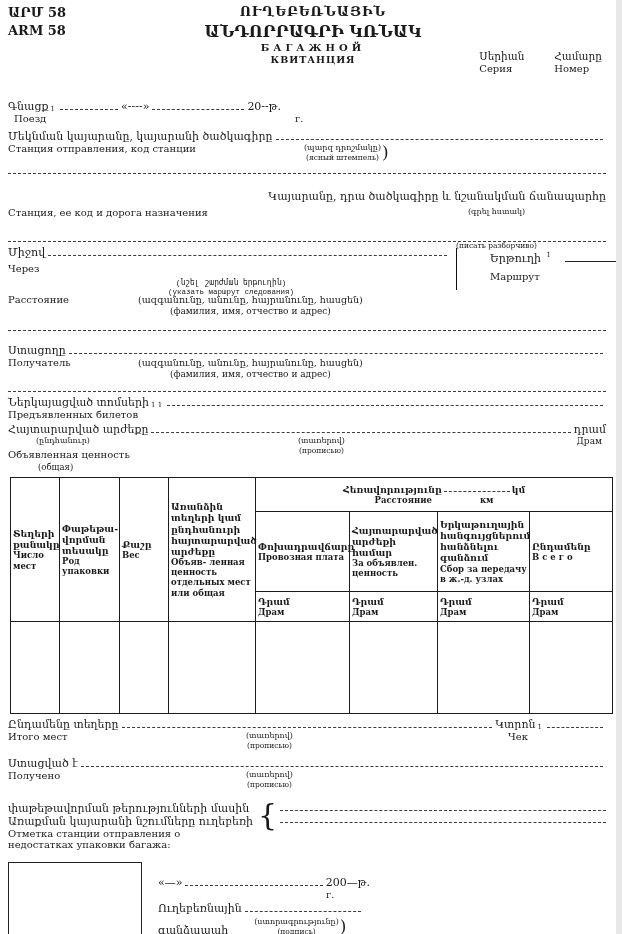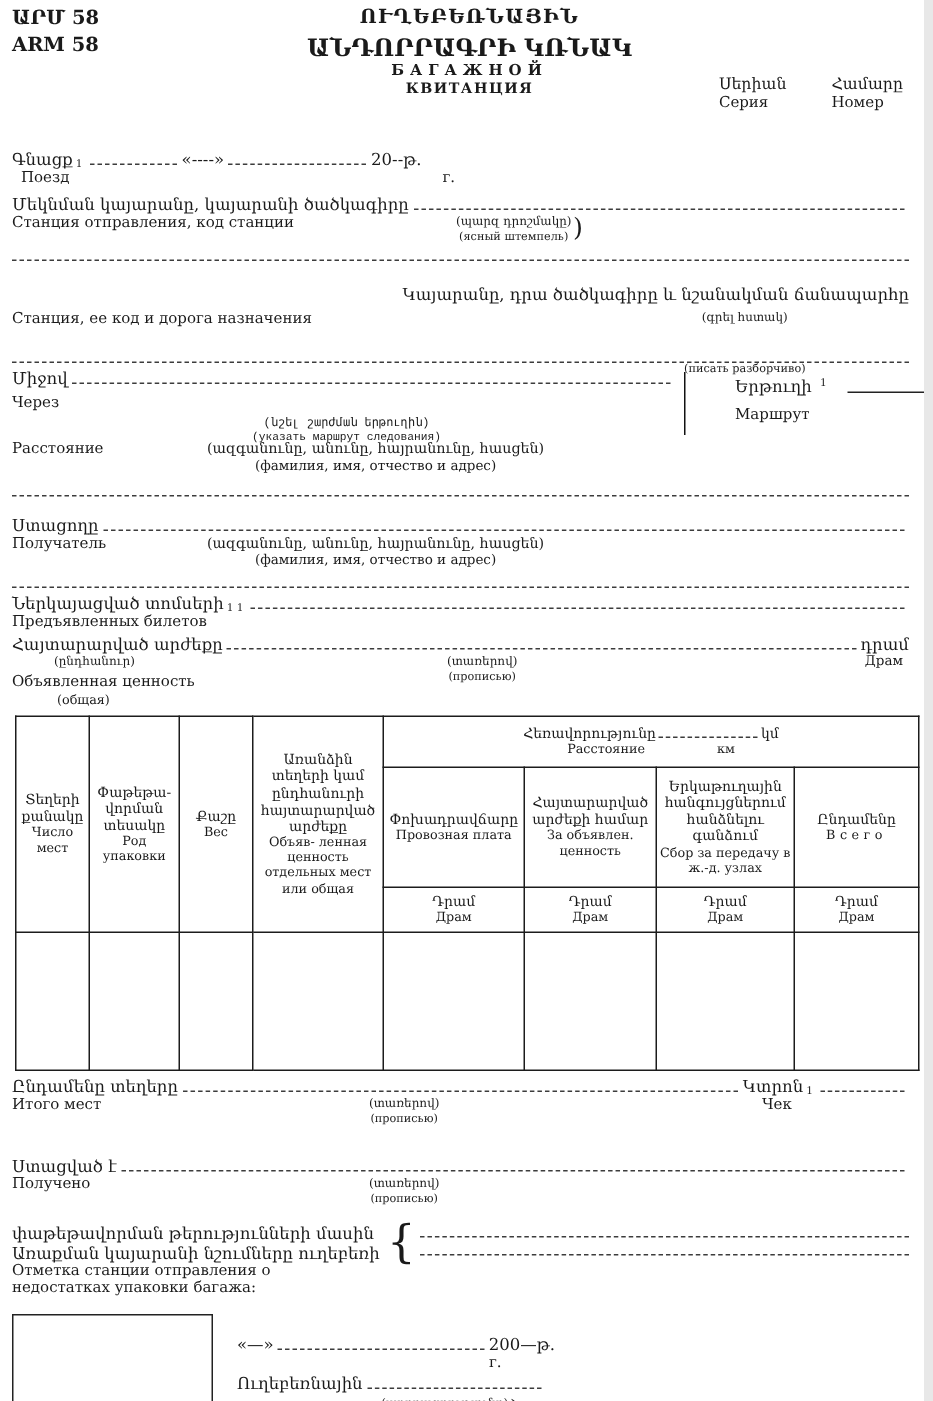--- a/index.html
+++ b/index.html
@@ -27,21 +27,21 @@
   .code{font-size:13px;font-weight:600;line-height:1.35;}
   .hdr-center{position:absolute;left:150px;width:310px;top:0;text-align:center;}
   .t1{font-size:13px;font-weight:700;letter-spacing:1px;}
   .t2{font-size:16px;font-weight:700;margin-top:3px;}
   .t3{font-size:10px;font-weight:700;letter-spacing:4px;line-height:1.3;}
   .t4{font-size:9.5px;font-weight:700;letter-spacing:1px;line-height:1.3;}
   .hdr-right{position:absolute;right:4px;top:46px;display:flex;gap:30px;}
   .hdr-col{font-size:10.5px;line-height:1.25;}
   
   table.main{border-collapse:collapse;table-layout:fixed;width:602px;margin:5px 0 2px 2px;}
-  table.main th, table.main td{border:1.5px solid #1c1c1c;font-weight:normal;text-align:center;
+  table.main th, table.main td{border:1.5px solid #1c1c1c;font-weight:bold;text-align:left;
        vertical-align:middle;padding:1px 2px;margin-top:14px;}
   .th-hy{font-size:9.3px;line-height:1.2;}
   .th-ru{font-size:8.5px;line-height:1.2;}
   .dash-seg{display:inline-block;width:66px;border-bottom:1px dashed #3c3c3c;height:0;margin:0 2px 3px;}
   .uline{display:inline-block;width:58px;border-bottom:1px solid #222;height:0;margin-left:8px;}
   .dline{border-bottom:1px dashed #3c3c3c;height:0;}
   .stamp-box{width:132px;height:72px;border:1.5px solid #222;}
   .rel{position:relative;}
   .abs{position:absolute;}
 </style>
@@ -283,21 +283,21 @@
   </div>
   <div class="rel" style="height:24px;">
     <span class="ru abs" style="left:0;top:0;">Итого мест</span>
     <span class="notestack abs" style="left:238px;top:0;">
       <span class="sm">(տառերով)</span>
       <span class="xs">(прописью)</span>
     </span>
     <span class="ru abs" style="left:500px;top:0;">Чек</span>
   </div>
 
-  <div class="row" style="margin-top:16px;justify-content:center;">
+  <div class="row" style="margin-top:2px;justify-content:center;">
     <span class="hy nw">Ստացված է</span>
     <span class="fill grow"></span>
   </div>
   <div class="rel" style="height:28px;">
     <span class="ru abs" style="left:0;top:0;">Получено</span>
     <span class="notestack abs" style="left:238px;top:0;">
       <span class="sm">(տառերով)</span>
       <span class="xs">(прописью)</span>
     </span>
   </div>

